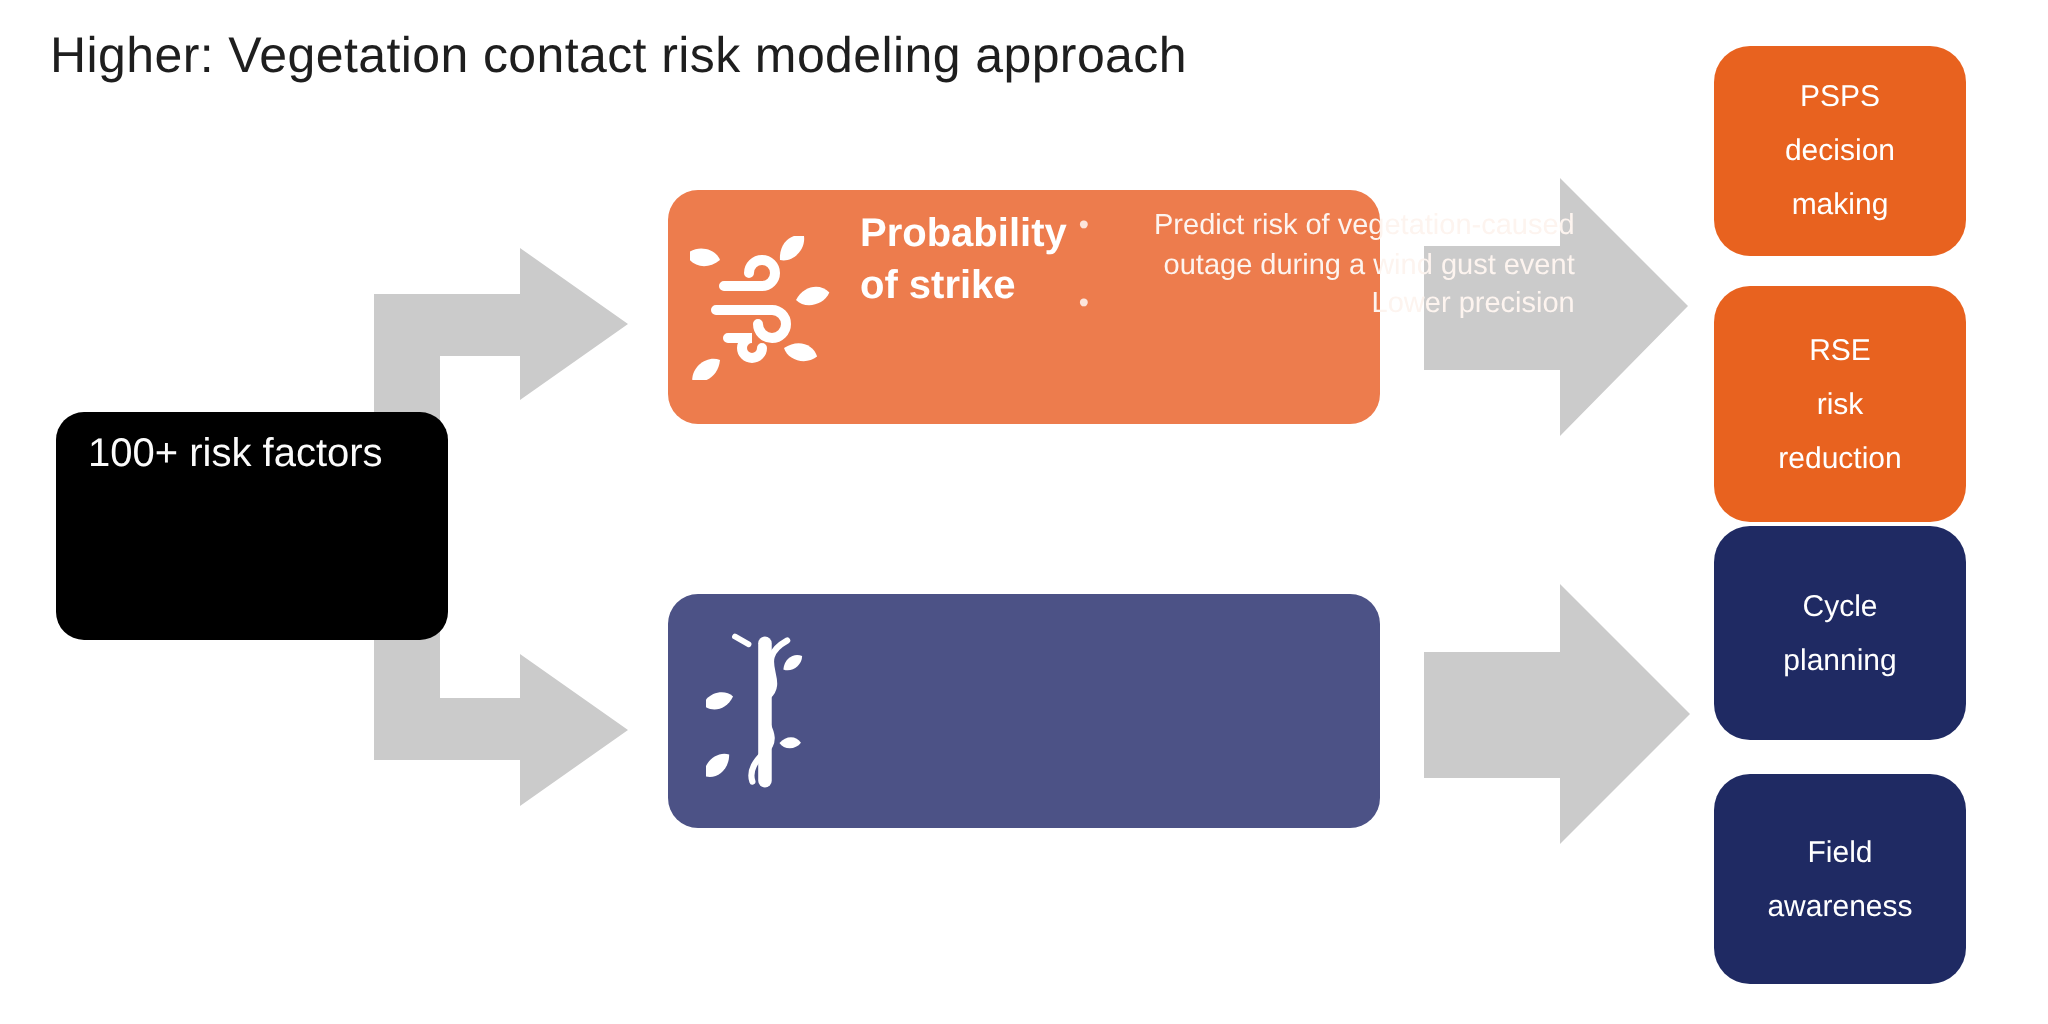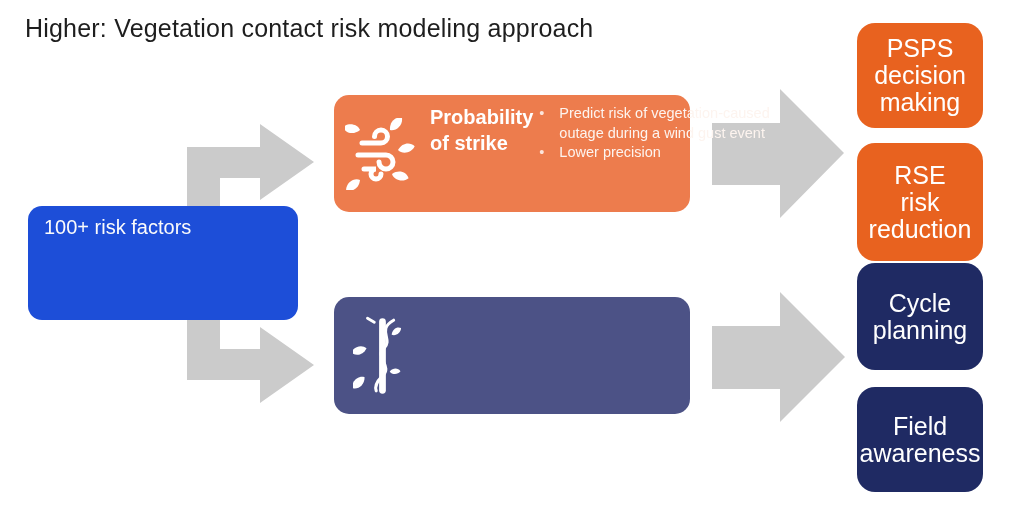--- a/index.html
+++ b/index.html
@@ -9,26 +9,26 @@
   }
   .title{
     position:absolute;left:25px;top:14px;width:700px;
     font-size:25px;font-weight:400;color:#1e1e1e;letter-spacing:.2px;
   }
   
   .arrows{position:absolute;left:0;top:0;z-index:0;}
   .arrow{fill:#cbcbcb;}
   
   .graybox{
-    position:absolute;left:28px;top:206px;width:270px;height:114px;
-    background:#1d4ed8;border-radius:14px;z-index:1;color:#fff;
+    position:absolute;left:28px;top:206px;width:196px;height:114px;
+    background:#000000;border-radius:14px;z-index:1;color:#fff;
     box-sizing:border-box;padding:8px 12px 8px 16px;
   }
   .graybox .h{font-size:20px;font-weight:400;margin:2px 0 3px 0;color:#fbfbfb;}
-  ul.blist{list-style:none;margin:0;padding:0;}
+  ul.blist{list-style:none;margin:0;padding:0;text-align:right;}
   ul.blist li{
     position:relative;padding-left:22px;font-size:13.5px;line-height:18.5px;color:#f4f4f4;
   }
   ul.blist li::before{
     content:"\2022";position:absolute;left:4px;top:0;color:rgba(255,255,255,.8);
   }
   
   .midbox{
     position:absolute;left:334px;width:356px;height:117px;border-radius:15px;
     z-index:1;color:#fff;box-sizing:border-box;
@@ -44,21 +44,21 @@
   .strike .midtext{justify-content:flex-start;padding-top:9px;}
   .growin .midtext{justify-content:center;}
   .midhead{font-size:20px;font-weight:700;line-height:26px;margin-bottom:3px;color:#fff;}
   .midbox ul.blist li{font-size:14.5px;line-height:19.5px;color:#fdf4ef;padding-left:26px;width:228px;}
   .midbox ul.blist li::before{left:6px;}
   .growin ul.blist li{color:#f2f3f9;}
   
   .obox{
     position:absolute;left:857px;width:126px;border-radius:18px;z-index:1;
     display:flex;align-items:center;justify-content:center;text-align:center;
-    color:#fff;font-size:25px;line-height:27px;white-space:pre-line;
+    color:#fff;font-size:15px;line-height:27px;white-space:pre-line;
   }
   .obox.orange{background:#e8621f;}
   .obox.navy{background:#1f2a63;}
   .obox.psps{top:23px;height:105px;}
   .obox.rse{top:143px;height:118px;}
   .obox.cycle{top:263px;height:107px;}
   .obox.field{top:387px;height:105px;}
   .iconstroke{stroke:#fff;stroke-width:5;fill:none;stroke-linecap:round;}
   .iconfill{fill:#fff;}
 </style>

